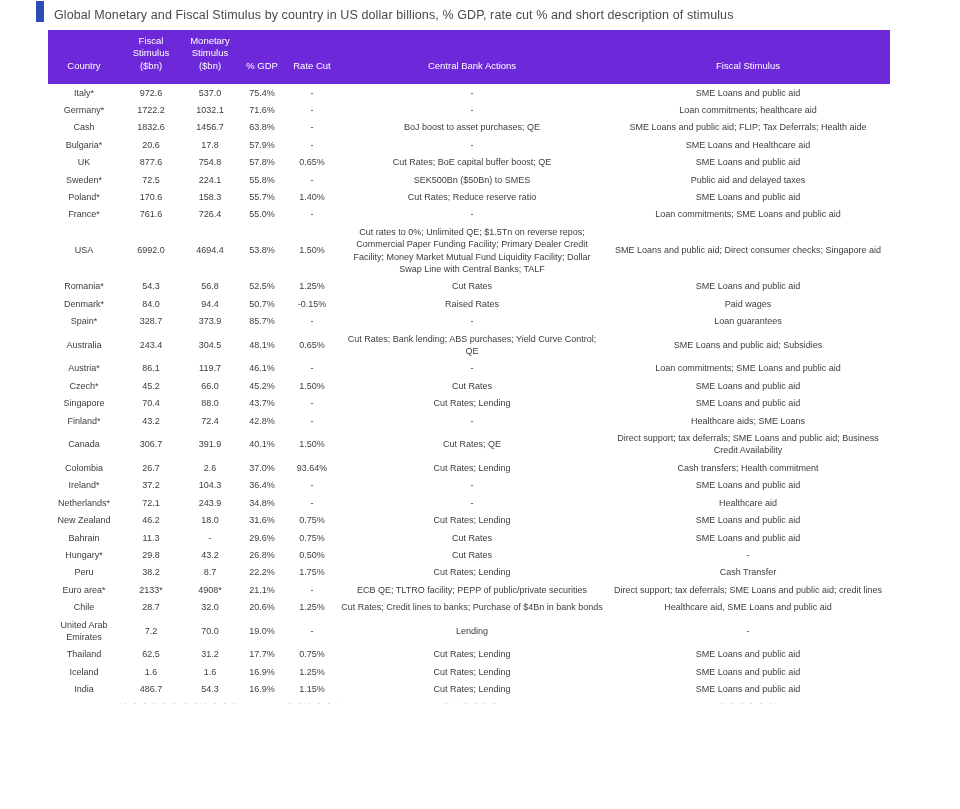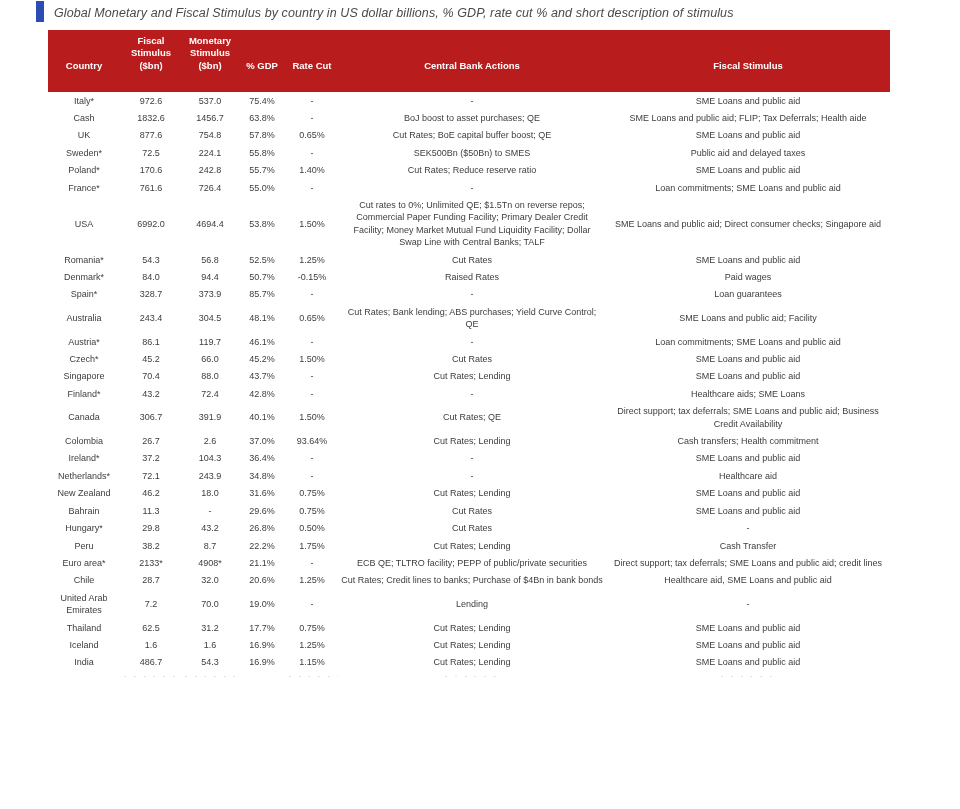--- a/index.html
+++ b/index.html
@@ -1,32 +1,32 @@
 <!DOCTYPE html>
 <html><head>
 <meta charset="utf-8">
 <style>
   * { margin:0; padding:0; box-sizing:border-box; }
   html,body { background:#ffffff; }
   body {
     width:960px; height:809px; position:relative; overflow:hidden;
     font-family:"Liberation Sans", sans-serif;
   }
-  .title-row { position:absolute; top:1px; left:36px; display:flex; align-items:center;font-style:italic; }
+  .title-row { position:absolute; top:1px; left:36px; display:flex; align-items:flex-end; }
   .accent-bar { width:8px; height:21px; background:#2a4cb3; margin-right:10px; flex:0 0 auto; }
   .page-title { font-size:12.5px; color:#4a4a4a; padding-top:3px; letter-spacing:0.1px; }
 
   table.stimulus {
     position:absolute; top:30px; left:48px; width:842px;
     border-collapse:collapse; table-layout:fixed;
   }
   thead th {
-    background:#b91c1c; color:#ffffff; font-weight:bold; font-size:9.5px;
+    background:#6d28d9; color:#ffffff; font-weight:normal; font-size:9.5px;
     vertical-align:bottom; text-align:center; white-space:pre-line;
-    padding:5px 2px 20px 2px; line-height:1.3;
+    padding:5px 2px 12px 2px; line-height:1.3;
   }
   tbody td {
     font-size:9px; color:#3d3d3d; text-align:center; vertical-align:middle;
     padding:2.5px 3px; line-height:1.38;
   }
   tbody tr.clipped-row td {
     color:#b9b9b9; font-size:6px; height:9px; padding:1px 3px;
     overflow:hidden; letter-spacing:3px; white-space:nowrap;
   }
   .footer-clip {
@@ -72,27 +72,45 @@
       <tr>
         <td>Italy*</td>
         <td>972.6</td>
         <td>537.0</td>
         <td>75.4%</td>
         <td>-</td>
         <td>-</td>
         <td>SME Loans and public aid</td>
       </tr>
       <tr>
+        <td>Germany*</td>
+        <td>1722.2</td>
+        <td>1032.1</td>
+        <td>71.6%</td>
+        <td>-</td>
+        <td>-</td>
+        <td>Loan commitments; healthcare aid</td>
+      </tr>
+      <tr>
         <td>Cash</td>
         <td>1832.6</td>
         <td>1456.7</td>
         <td>63.8%</td>
         <td>-</td>
         <td>BoJ boost to asset purchases; QE</td>
         <td>SME Loans and public aid; FLIP; Tax Deferrals; Health aide</td>
+      </tr>
+      <tr>
+        <td>Bulgaria*</td>
+        <td>20.6</td>
+        <td>17.8</td>
+        <td>57.9%</td>
+        <td>-</td>
+        <td>-</td>
+        <td>SME Loans and Healthcare aid</td>
       </tr>
       <tr>
         <td>UK</td>
         <td>877.6</td>
         <td>754.8</td>
         <td>57.8%</td>
         <td>0.65%</td>
         <td>Cut Rates; BoE capital buffer boost; QE</td>
         <td>SME Loans and public aid</td>
       </tr>
@@ -101,21 +119,21 @@
         <td>72.5</td>
         <td>224.1</td>
         <td>55.8%</td>
         <td>-</td>
         <td>SEK500Bn ($50Bn) to SMES</td>
         <td>Public aid and delayed taxes</td>
       </tr>
       <tr>
         <td>Poland*</td>
         <td>170.6</td>
-        <td>242.8</td>
+        <td>158.3</td>
         <td>55.7%</td>
         <td>1.40%</td>
         <td>Cut Rates; Reduce reserve ratio</td>
         <td>SME Loans and public aid</td>
       </tr>
       <tr>
         <td>France*</td>
         <td>761.6</td>
         <td>726.4</td>
         <td>55.0%</td>
@@ -159,21 +177,21 @@
         <td>-</td>
         <td>Loan guarantees</td>
       </tr>
       <tr>
         <td>Australia</td>
         <td>243.4</td>
         <td>304.5</td>
         <td>48.1%</td>
         <td>0.65%</td>
         <td>Cut Rates; Bank lending; ABS purchases; Yield Curve Control; QE</td>
-        <td>SME Loans and public aid; Facility</td>
+        <td>SME Loans and public aid; Subsidies</td>
       </tr>
       <tr>
         <td>Austria*</td>
         <td>86.1</td>
         <td>119.7</td>
         <td>46.1%</td>
         <td>-</td>
         <td>-</td>
         <td>Loan commitments; SME Loans and public aid</td>
       </tr>

